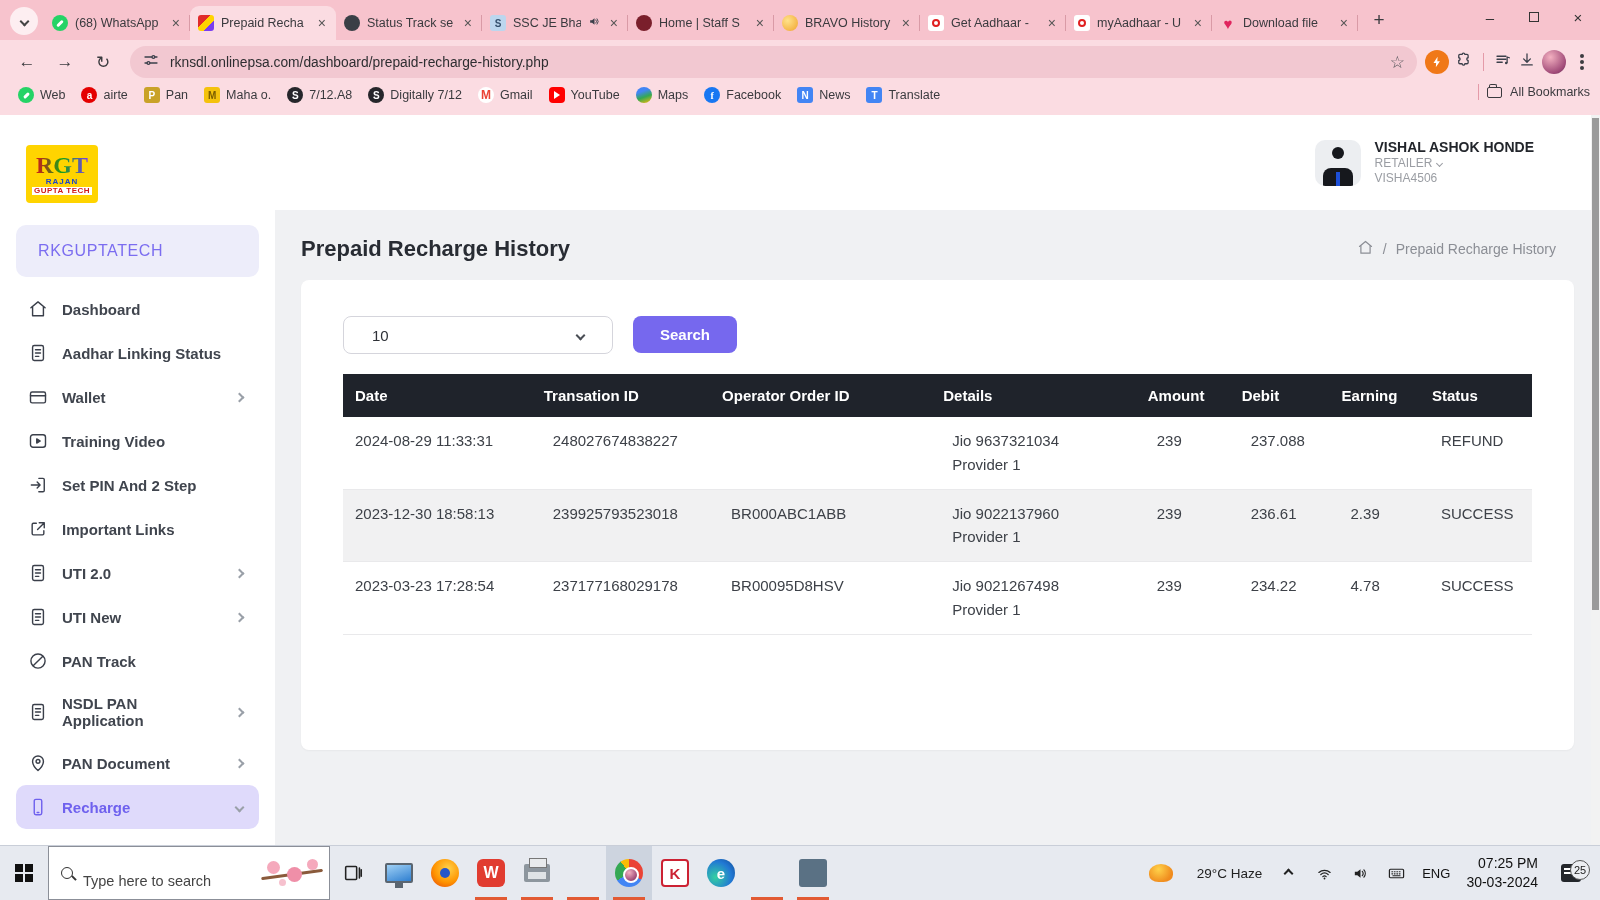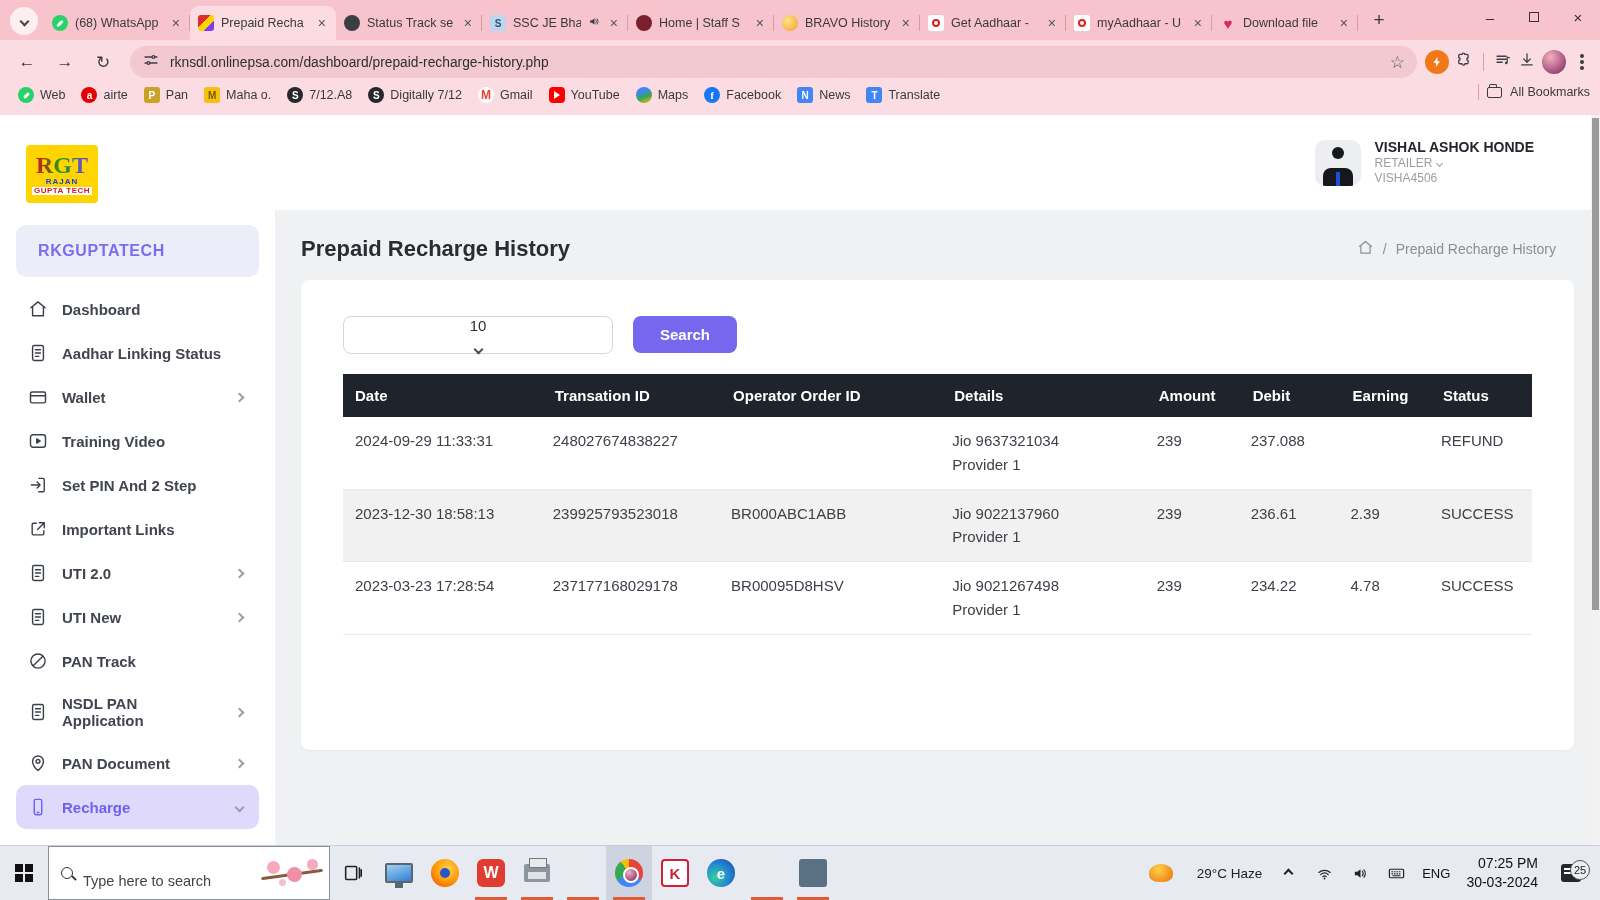--- a/index.html
+++ b/index.html
@@ -73,21 +73,21 @@
   
   .page { position:relative; height:730px; display:flex; background:#f0f1f3; }
   .sidebar { width:275px; flex:none; background:#fff; overflow:hidden; }
   .logo { width:72px; height:58px; margin:30px 0 0 26px; background:#ffd400; border-radius:4px;
     display:flex; flex-direction:column; align-items:center; justify-content:center; line-height:1; }
   .logo .lg-letters { font-weight:bold; font-size:24px; font-family:"Liberation Serif",serif;
     background:linear-gradient(90deg,#d11a1a,#17a317,#7a3df0); -webkit-background-clip:text; background-clip:text; color:transparent; }
   .logo .lg-l1 { font-size:8px; font-weight:bold; color:#1c46c8; margin-top:1px; letter-spacing:1px;}
   .logo .lg-l2 { font-size:8px; font-weight:bold; color:#d11a1a; background:#fff; padding:0 2px; margin-top:1px; letter-spacing:0.5px;}
   .brand { margin:22px 16px 10px 16px; background:#ededfa; border-radius:10px; padding:17px 22px;
-    color:#7b6df0; font-weight:bold; font-size:16px; letter-spacing:0.6px; }
+    color:#7b6df0; font-weight:normal; font-size:16px; letter-spacing:0.6px; }
   .side-list { list-style:none; }
   .side-item { display:flex; align-items:center; gap:14px; margin:0 16px; padding:12px 12px; border-radius:10px;
     font-size:15px; font-weight:600; color:#40454e; cursor:pointer; }
   .side-item svg { width:20px; height:20px; flex:none; }
   .side-item .lbl { flex:1; }
   .side-item .chev { color:#9aa0a8; margin-right:4px; }
   .side-item.active { background:#dfdafb; color:#6f61ee; }
   .side-item.active svg { stroke:#6f61ee; }
 
   .main { flex:1; position:relative; overflow:hidden; }
@@ -104,28 +104,28 @@
 
   .title-row { display:flex; align-items:center; justify-content:space-between; padding:26px 44px 18px 26px; }
   .page-title { font-size:22px; font-weight:bold; color:#282c33; }
   .breadcrumb { display:flex; align-items:center; gap:9px; font-size:14px; color:#8b8e95; }
   .breadcrumb svg { width:17px; height:17px; }
 
   .card { margin:0 26px; background:#fff; border-radius:8px; padding:36px 42px 0 42px; height:470px; overflow:hidden;
     box-shadow:0 1px 2px rgba(0,0,0,0.04); }
   .controls { display:flex; gap:20px; margin-bottom:20px; }
   .select-box { width:270px; height:38px; border:1px solid #d5d5dc; border-radius:8px; display:flex; align-items:center;
-    padding:0 28px; font-size:15px; color:#2e3137; cursor:pointer;flex-direction:column; }
+    padding:0 28px; font-size:15px; color:#2e3137; cursor:pointer; }
   .select-box .val { flex:1; }
   .select-box .chev { color:#4a4e55; }
   .search-btn { width:104px; height:37px; background:#7668ee; border:none; border-radius:8px; color:#fff;
     font-size:15px; font-weight:bold; cursor:pointer; font-family:inherit; }
 
   table { width:100%; border-collapse:collapse; table-layout:fixed; }
-  thead th { background:#1f232b; color:#fff; font-size:15px; font-weight:bold; text-align:left; padding:13px 12px; }
+  thead th { background:#1f232b; color:#fff; font-size:15px; font-weight:bold; text-align:left; padding:13px 1px; }
   thead th:first-child { padding-left:12px; }
   tbody td { font-size:15px; color:#3d4148; padding:13px 10px; vertical-align:top; border-bottom:1px solid #e9e9eb; line-height:1.45; }
   tbody td:first-child { padding-left:12px; }
   tbody tr:nth-child(2) { background:#f1f1f2; }
   tbody tr:nth-child(7) { background:#f5f5f6; }
   .det2 { margin-top:2px; }
 
   .pagescroll { position:absolute; right:0; top:0; width:9px; height:730px; background:#f2f2f2; }
   .pagescroll .thumb { position:absolute; top:3px; left:1px; width:7px; height:492px; background:#9a9a9a; }
 
@@ -540,21 +540,21 @@
                 <th>Operator Order ID</th>
                 <th>Details</th>
                 <th>Amount</th>
                 <th>Debit</th>
                 <th>Earning</th>
                 <th>Status</th>
               </tr>
             </thead>
           <tbody id="tbody">
               <tr>
-                <td>2024-09-29 11:33:31</td>
+                <td>2024-08-29 11:33:31</td>
                 <td>248027674838227</td>
                 <td></td>
                 <td>
                   <div>Jio 9637321034</div>
                   <div class="det2">Provider 1</div>
                 </td>
                 <td>239</td>
                 <td>237.088</td>
                 <td></td>
                 <td>REFUND</td>

